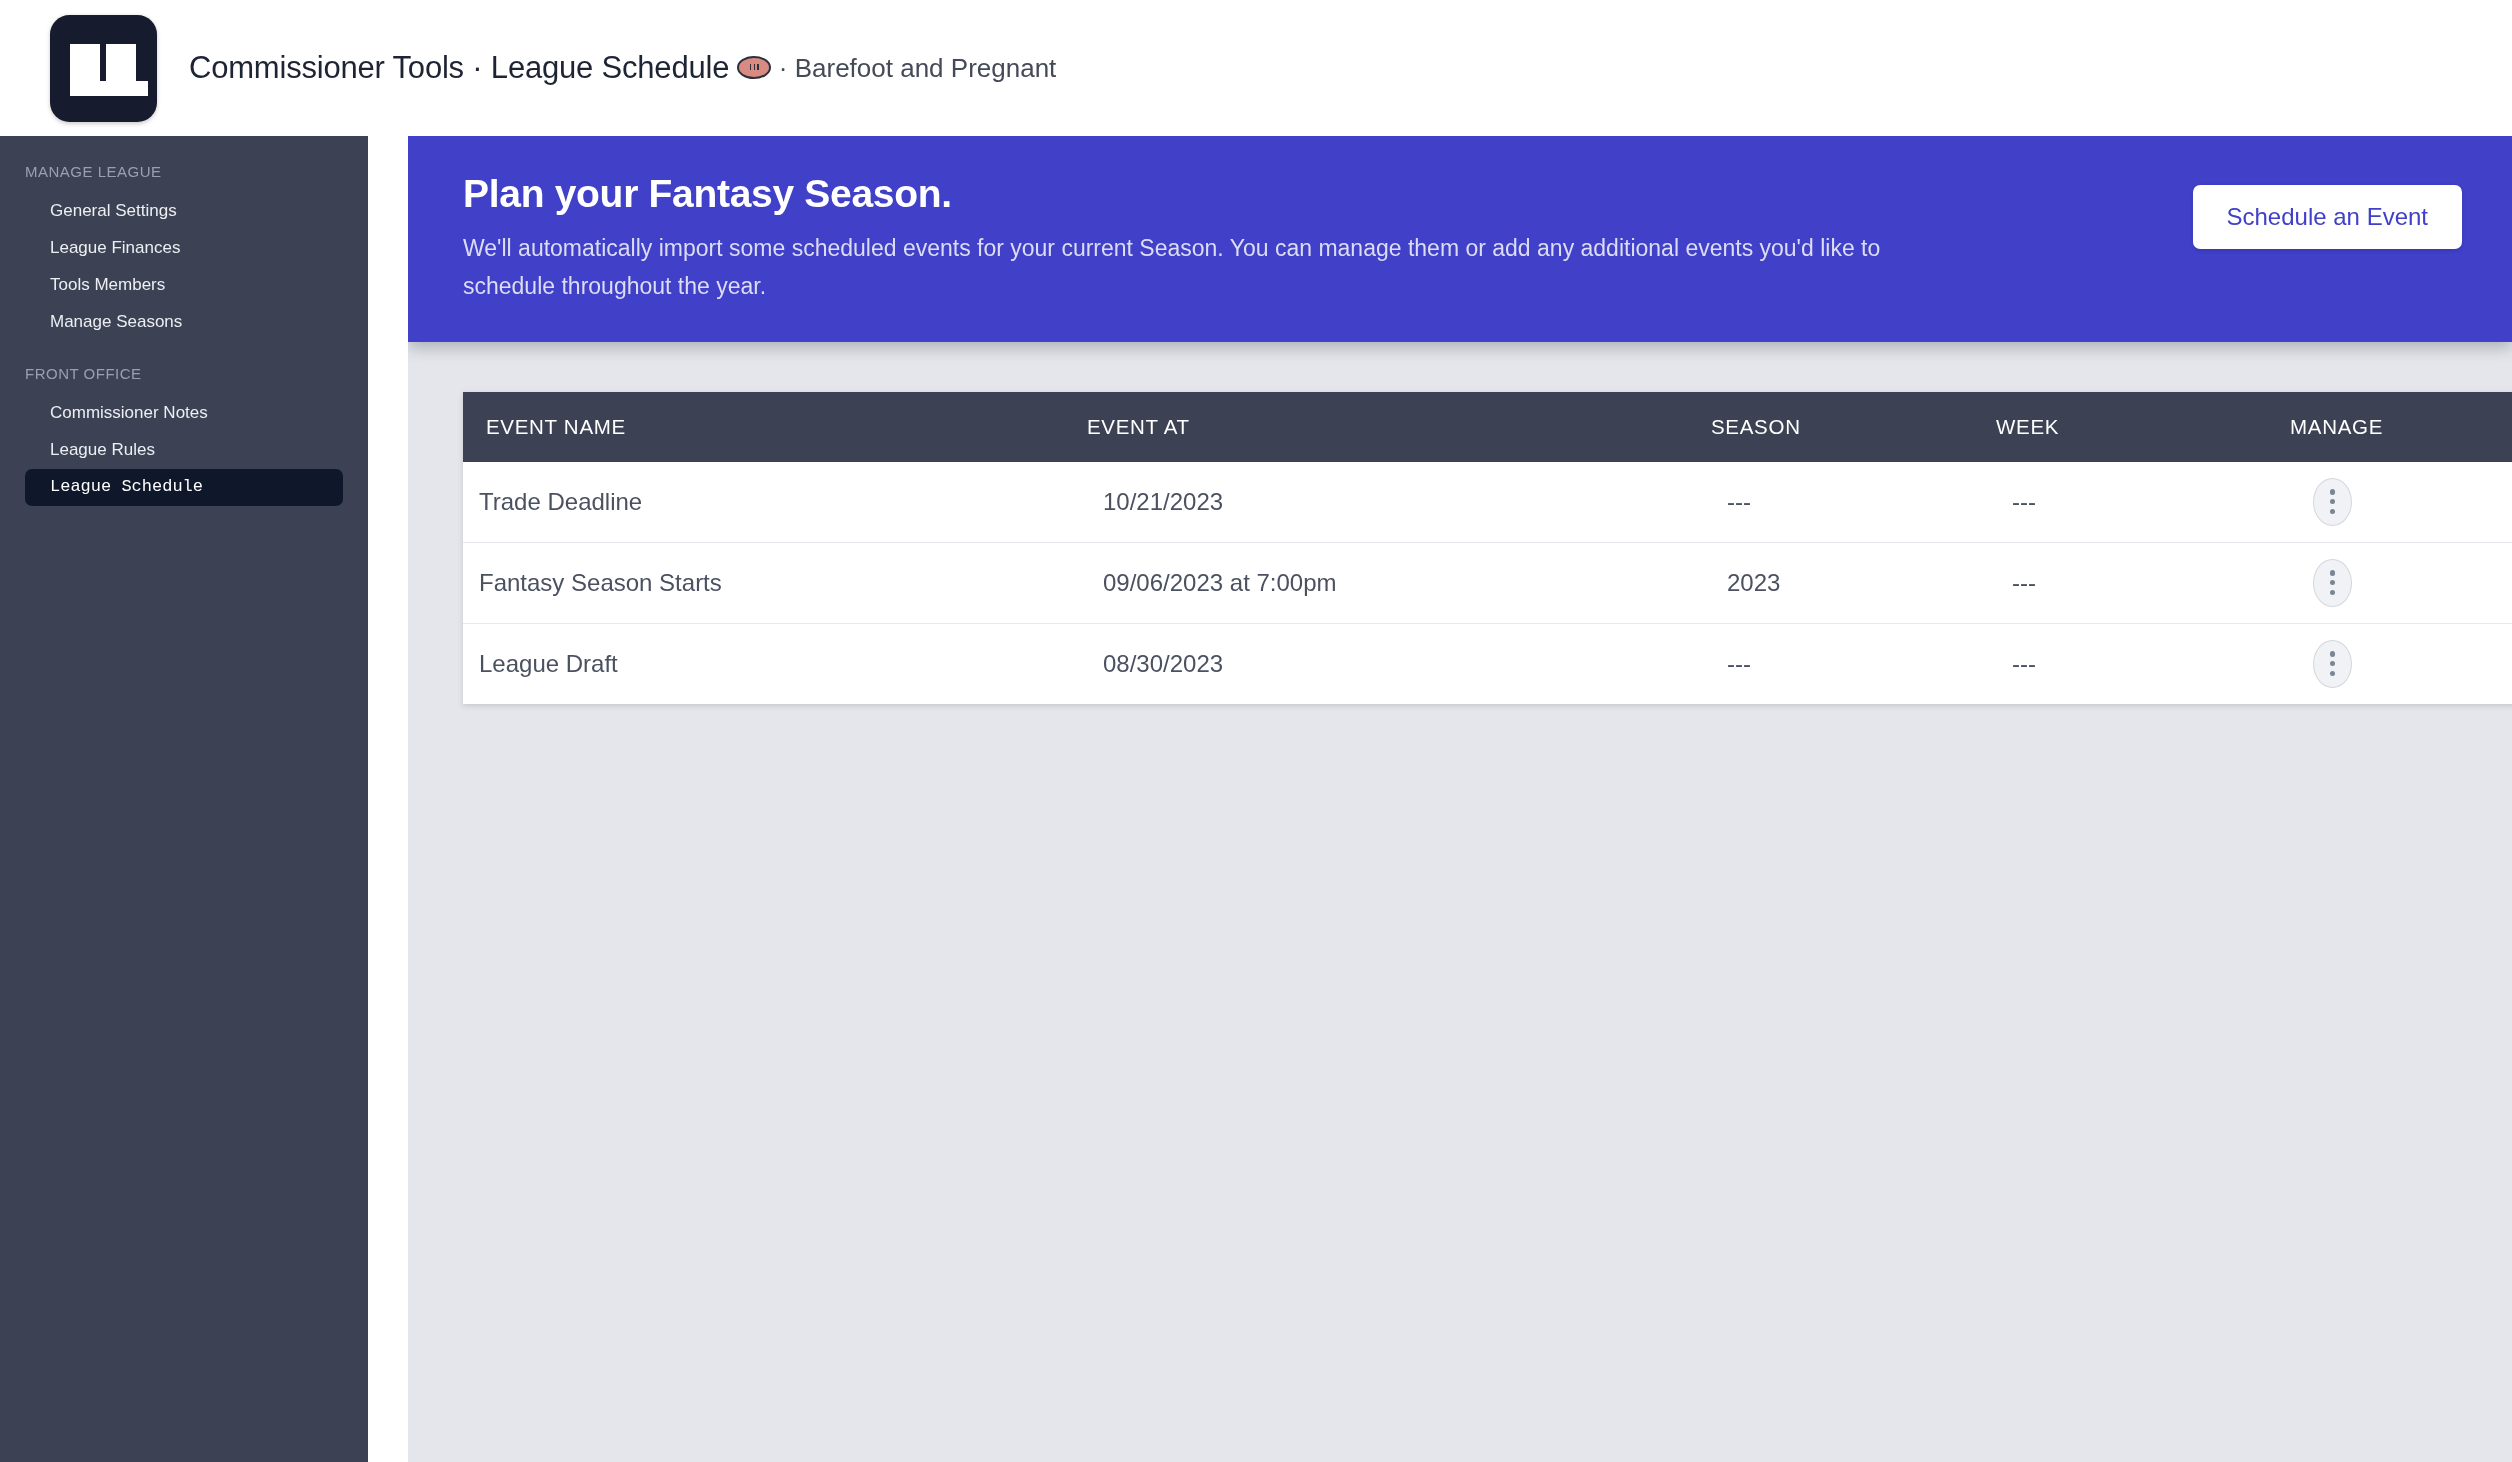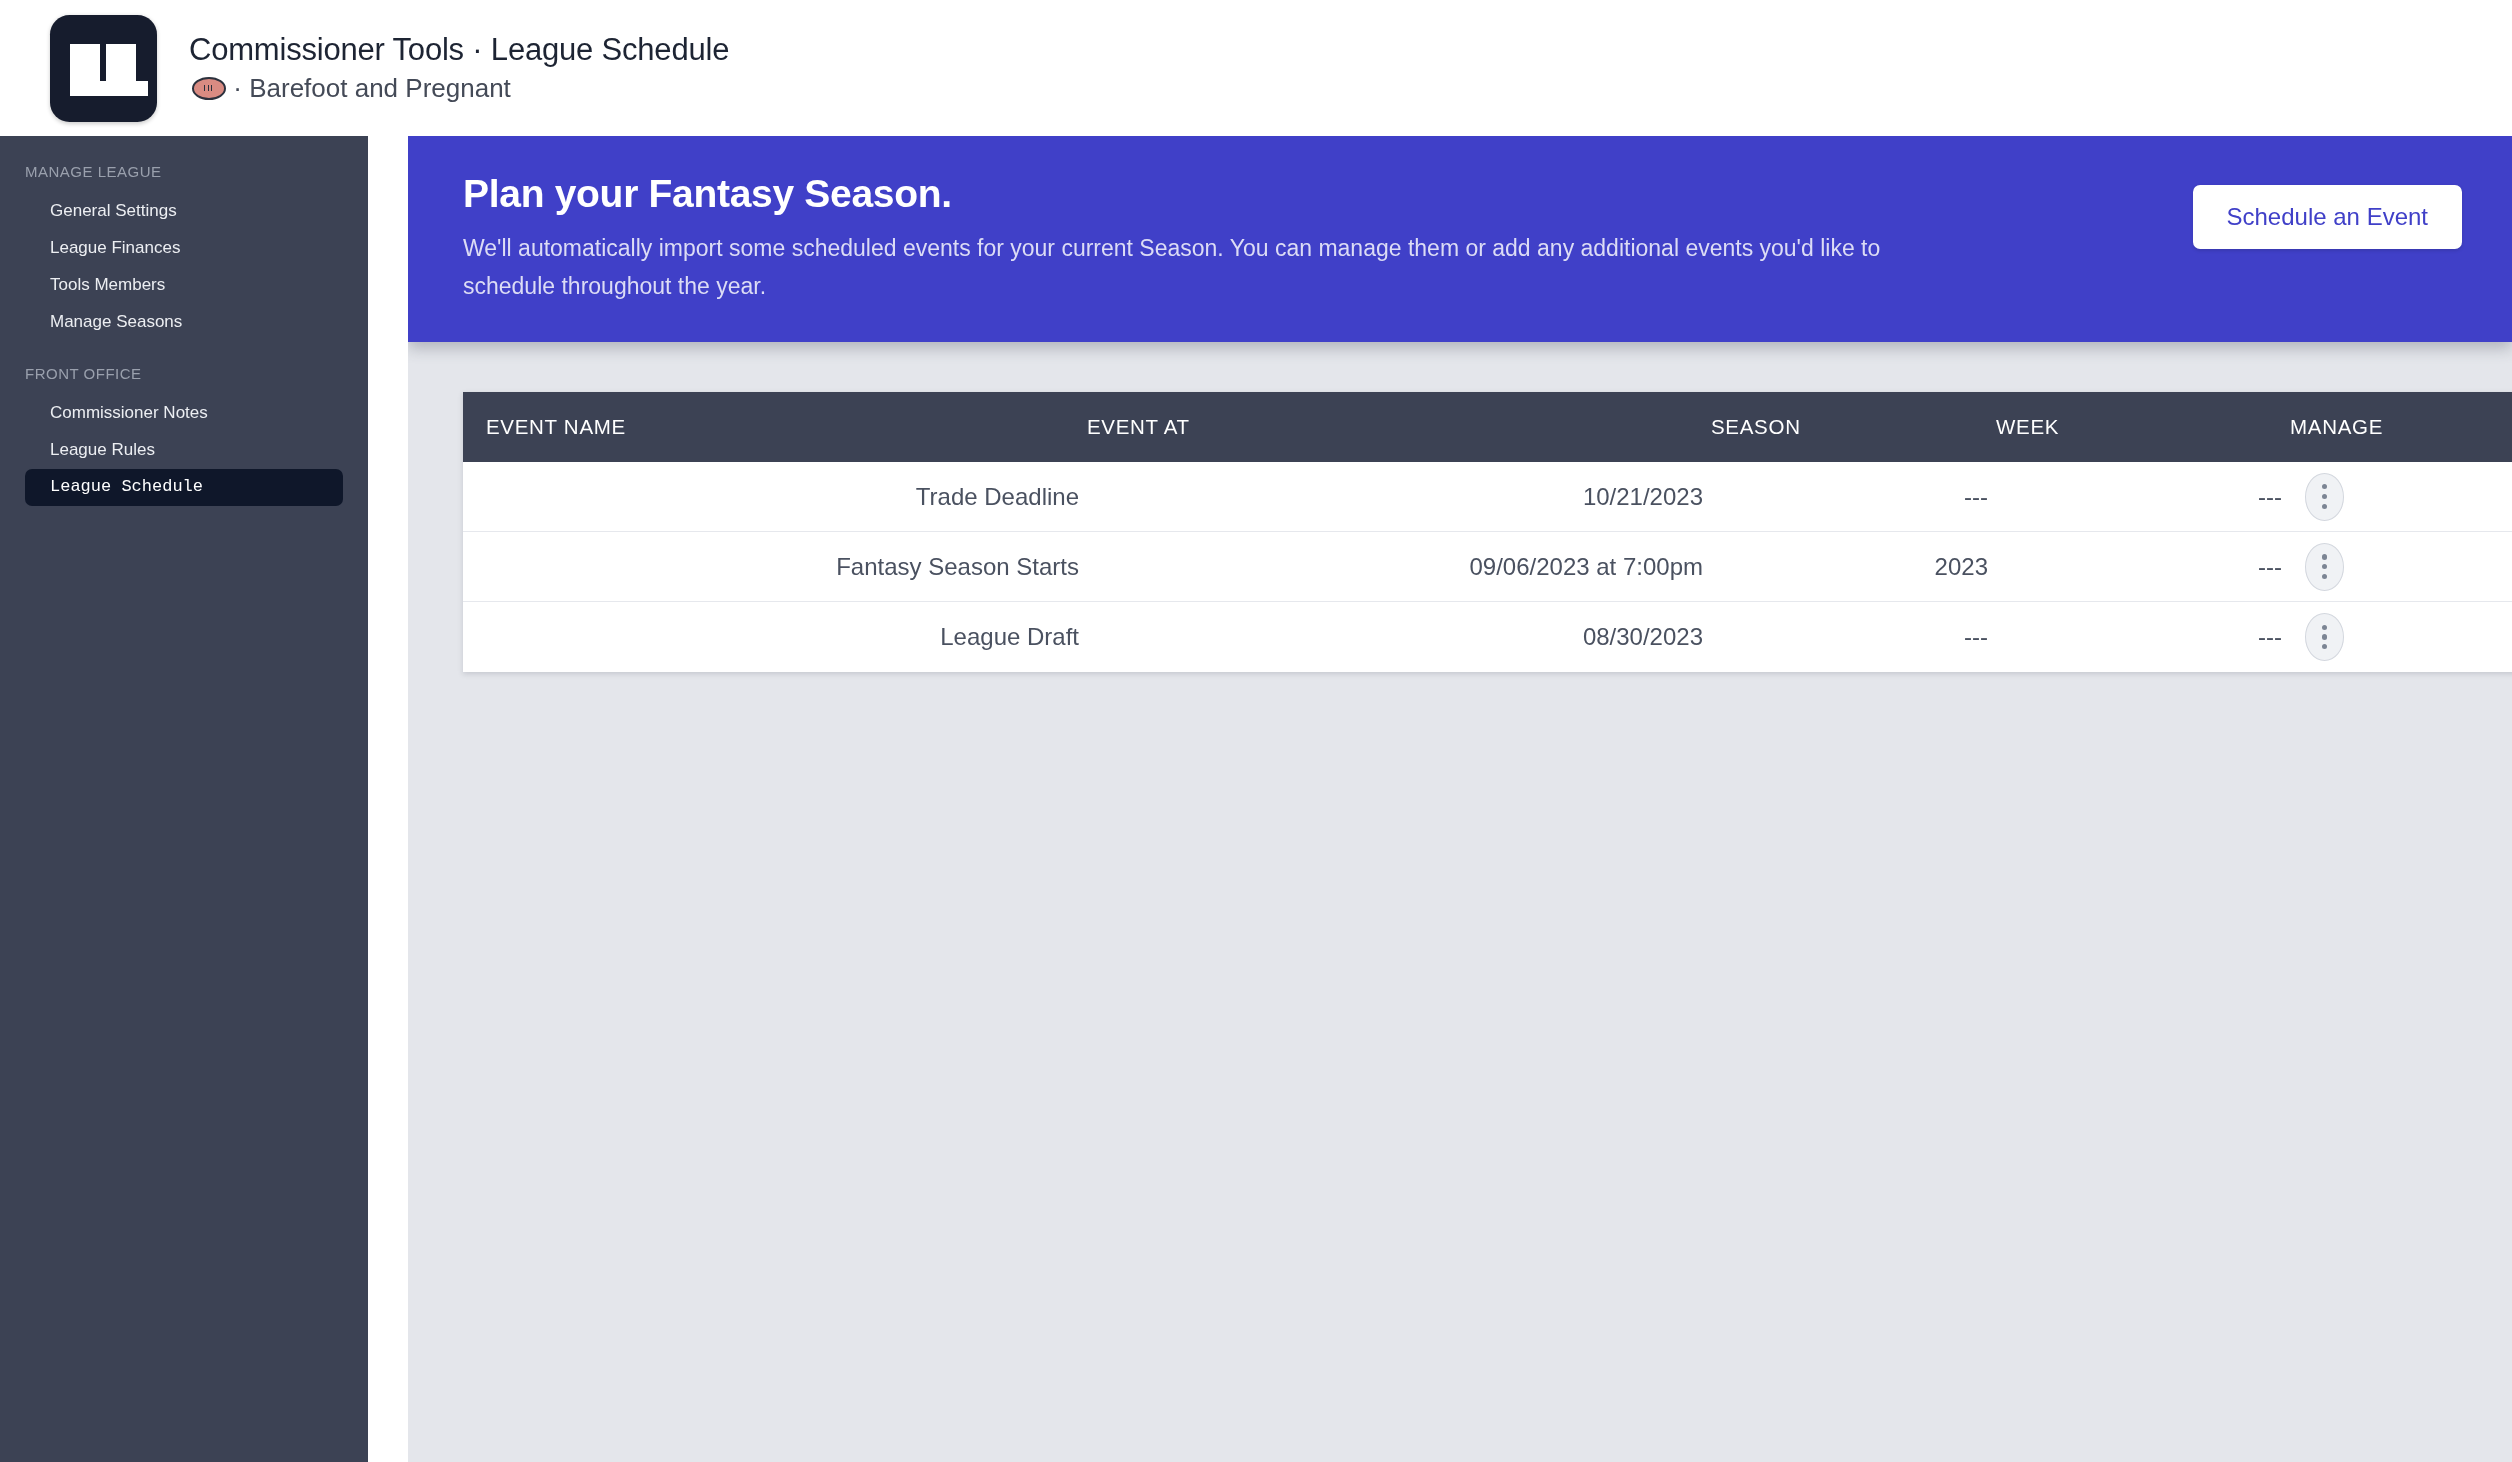--- a/index.html
+++ b/index.html
@@ -46,21 +46,21 @@
     width: 42px;
     height: 15px;
     background: #ffffff;
   }
   #logo-L-1 { left: 19.6px; top: 29px; }
   #logo-L-2 { left: 56px; top: 29px; }
 
   #header-text-block {
     margin-left: 32px;
     display: flex;
-    flex-direction: column;
+    flex-direction: row;
     justify-content: center;
     gap: 5.3px;
   }
 
   #header-title {
     font-size: 31px;
     color: #1d2433;
     font-weight: 400;
     letter-spacing: -0.2px;
     white-space: nowrap;
@@ -224,26 +224,25 @@
 
   #events-table thead th.c-name   { width: 624px; padding-left: 23px; }
   #events-table thead th.c-at     { width: 624px; }
   #events-table thead th.c-season { width: 285px; }
   #events-table thead th.c-week   { width: 294px; }
   #events-table thead th.c-manage { width: 357px; }
 
   #events-table tbody td {
     font-size: 24px;
     color: #4a5160;
-    padding: 8px;
+    padding: 16px;
     height: 70px;
     vertical-align: middle;
     border-bottom: 1.8px solid #e6e8ed;
     background: #ffffff;
-    text-align: right;
   }
   #events-table tbody tr:last-child td { border-bottom: none; }
 
   td.c-name   { padding-left: 23px; }
   td.c-manage { }
 
   .dash { color: #4a5160; letter-spacing: 0px; }
 
   .kebab-button {
     width: 39px;

